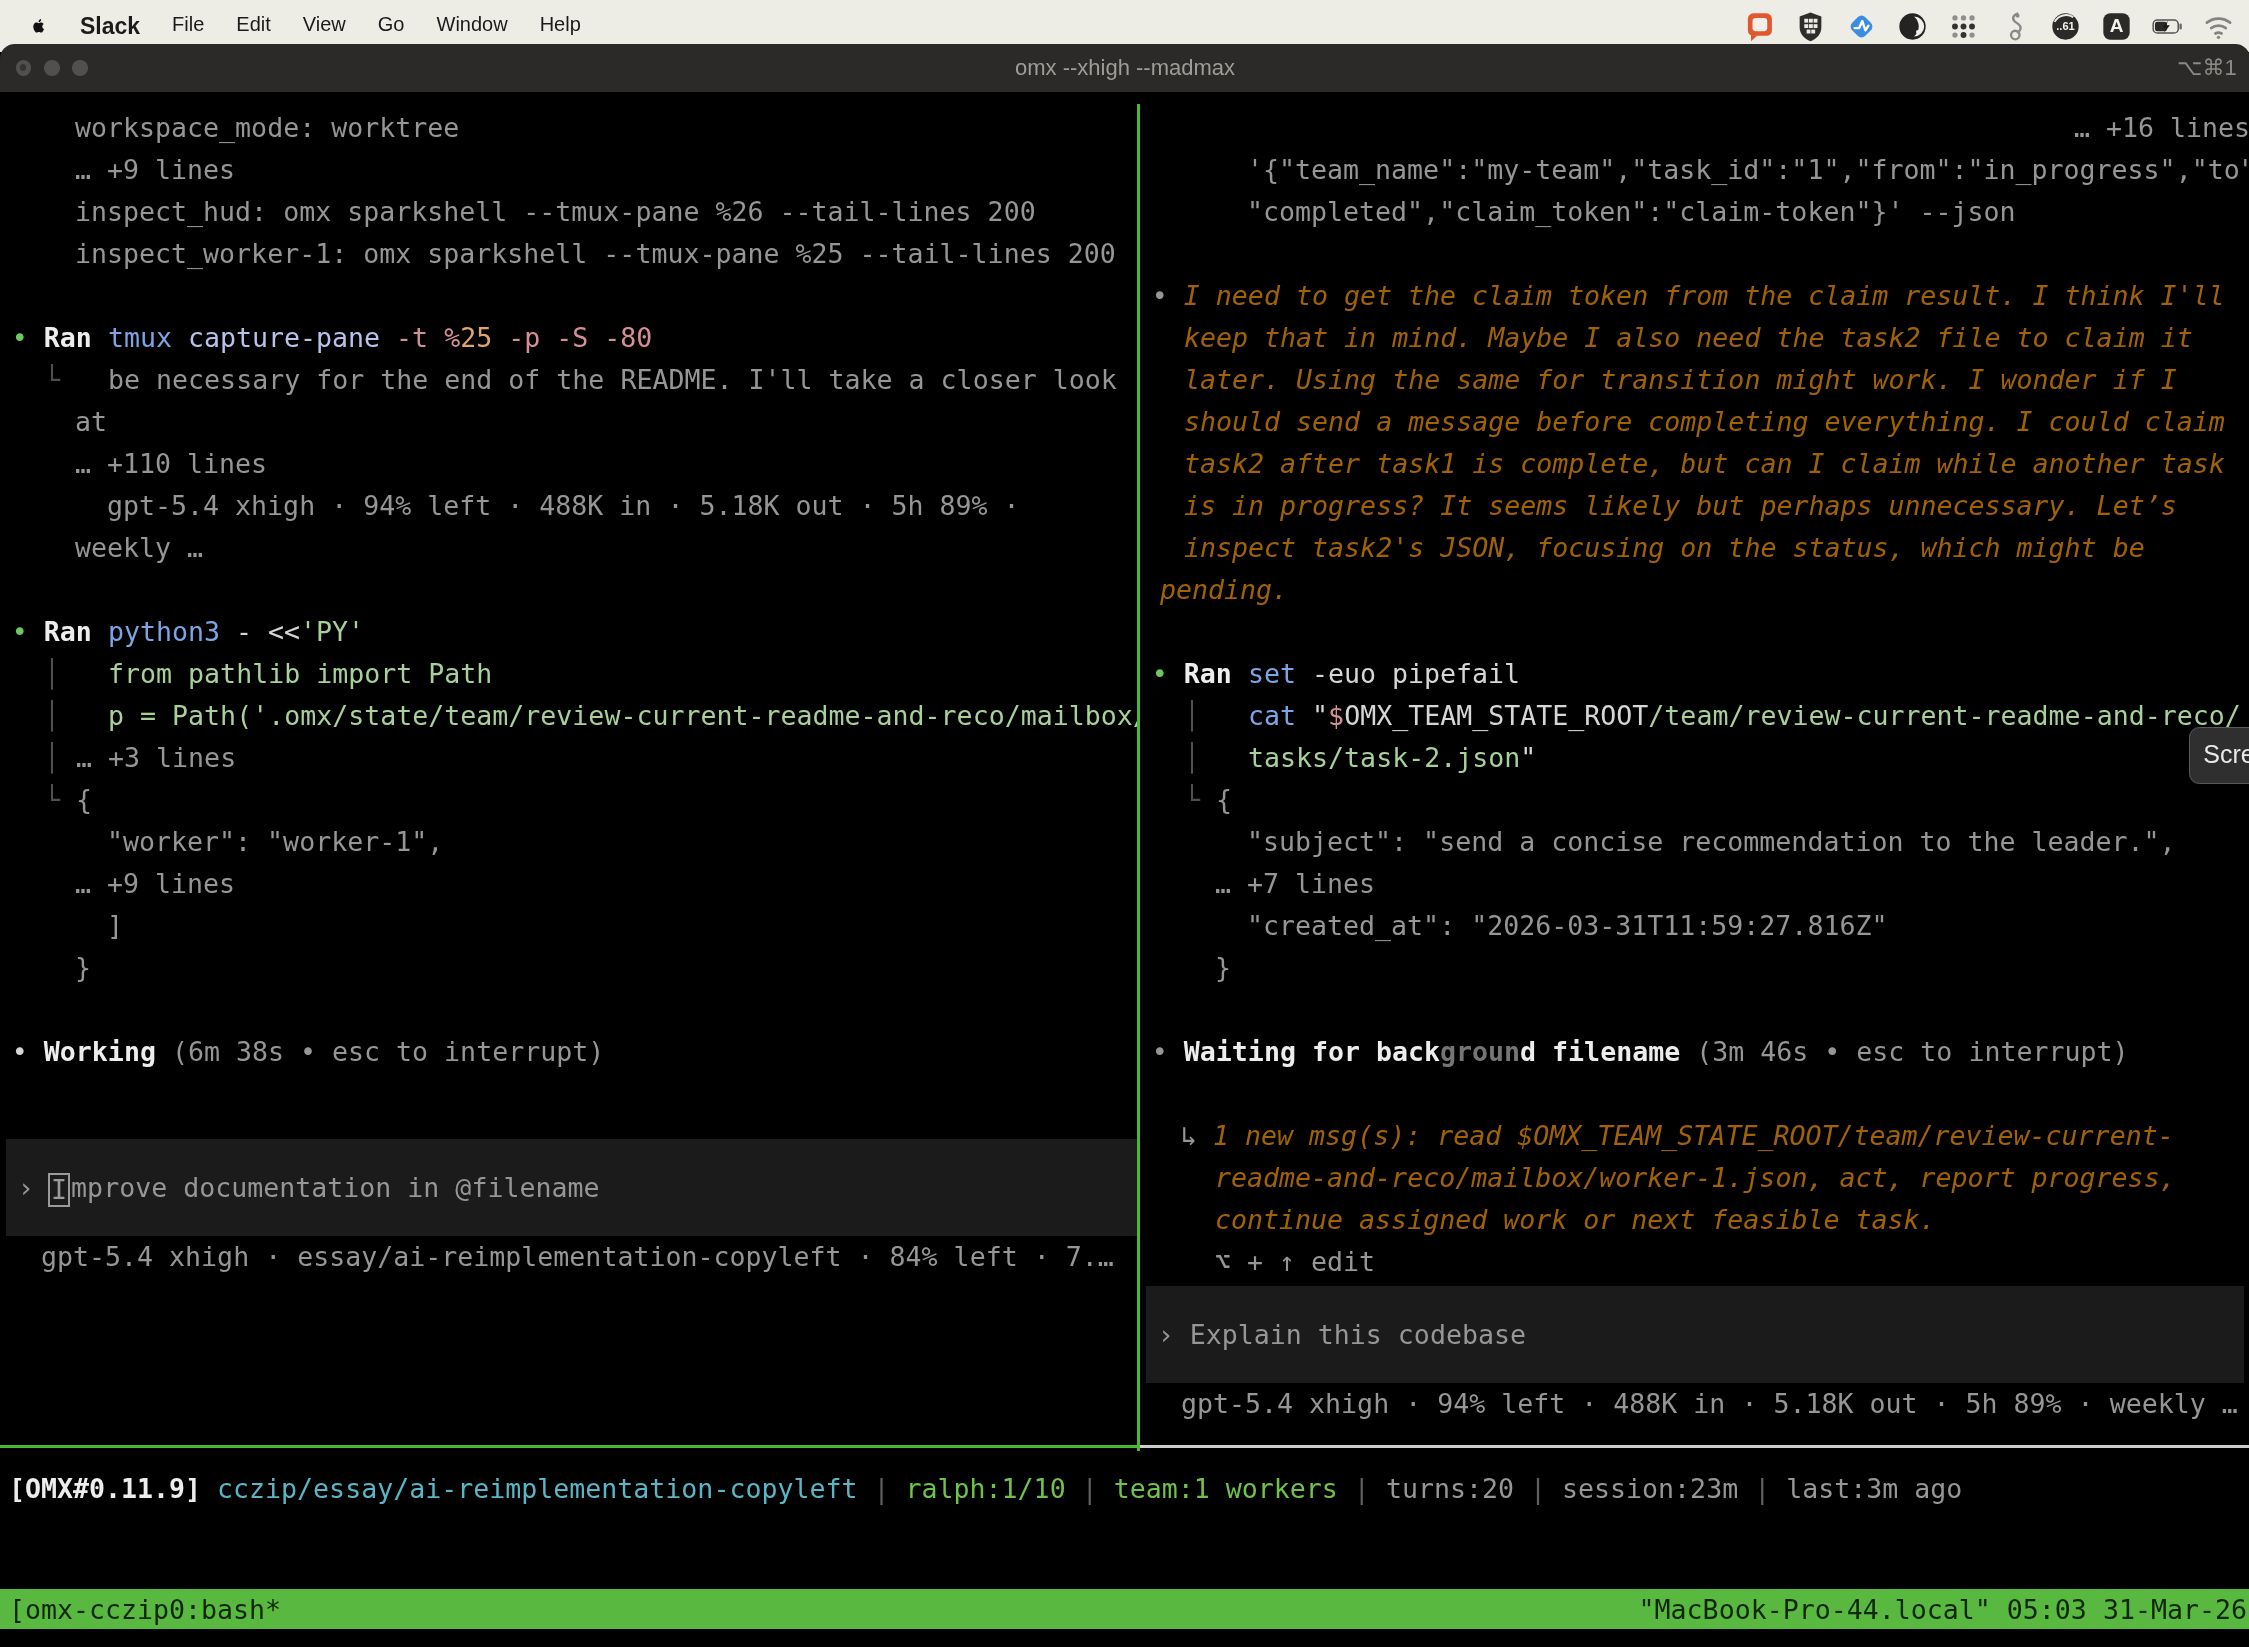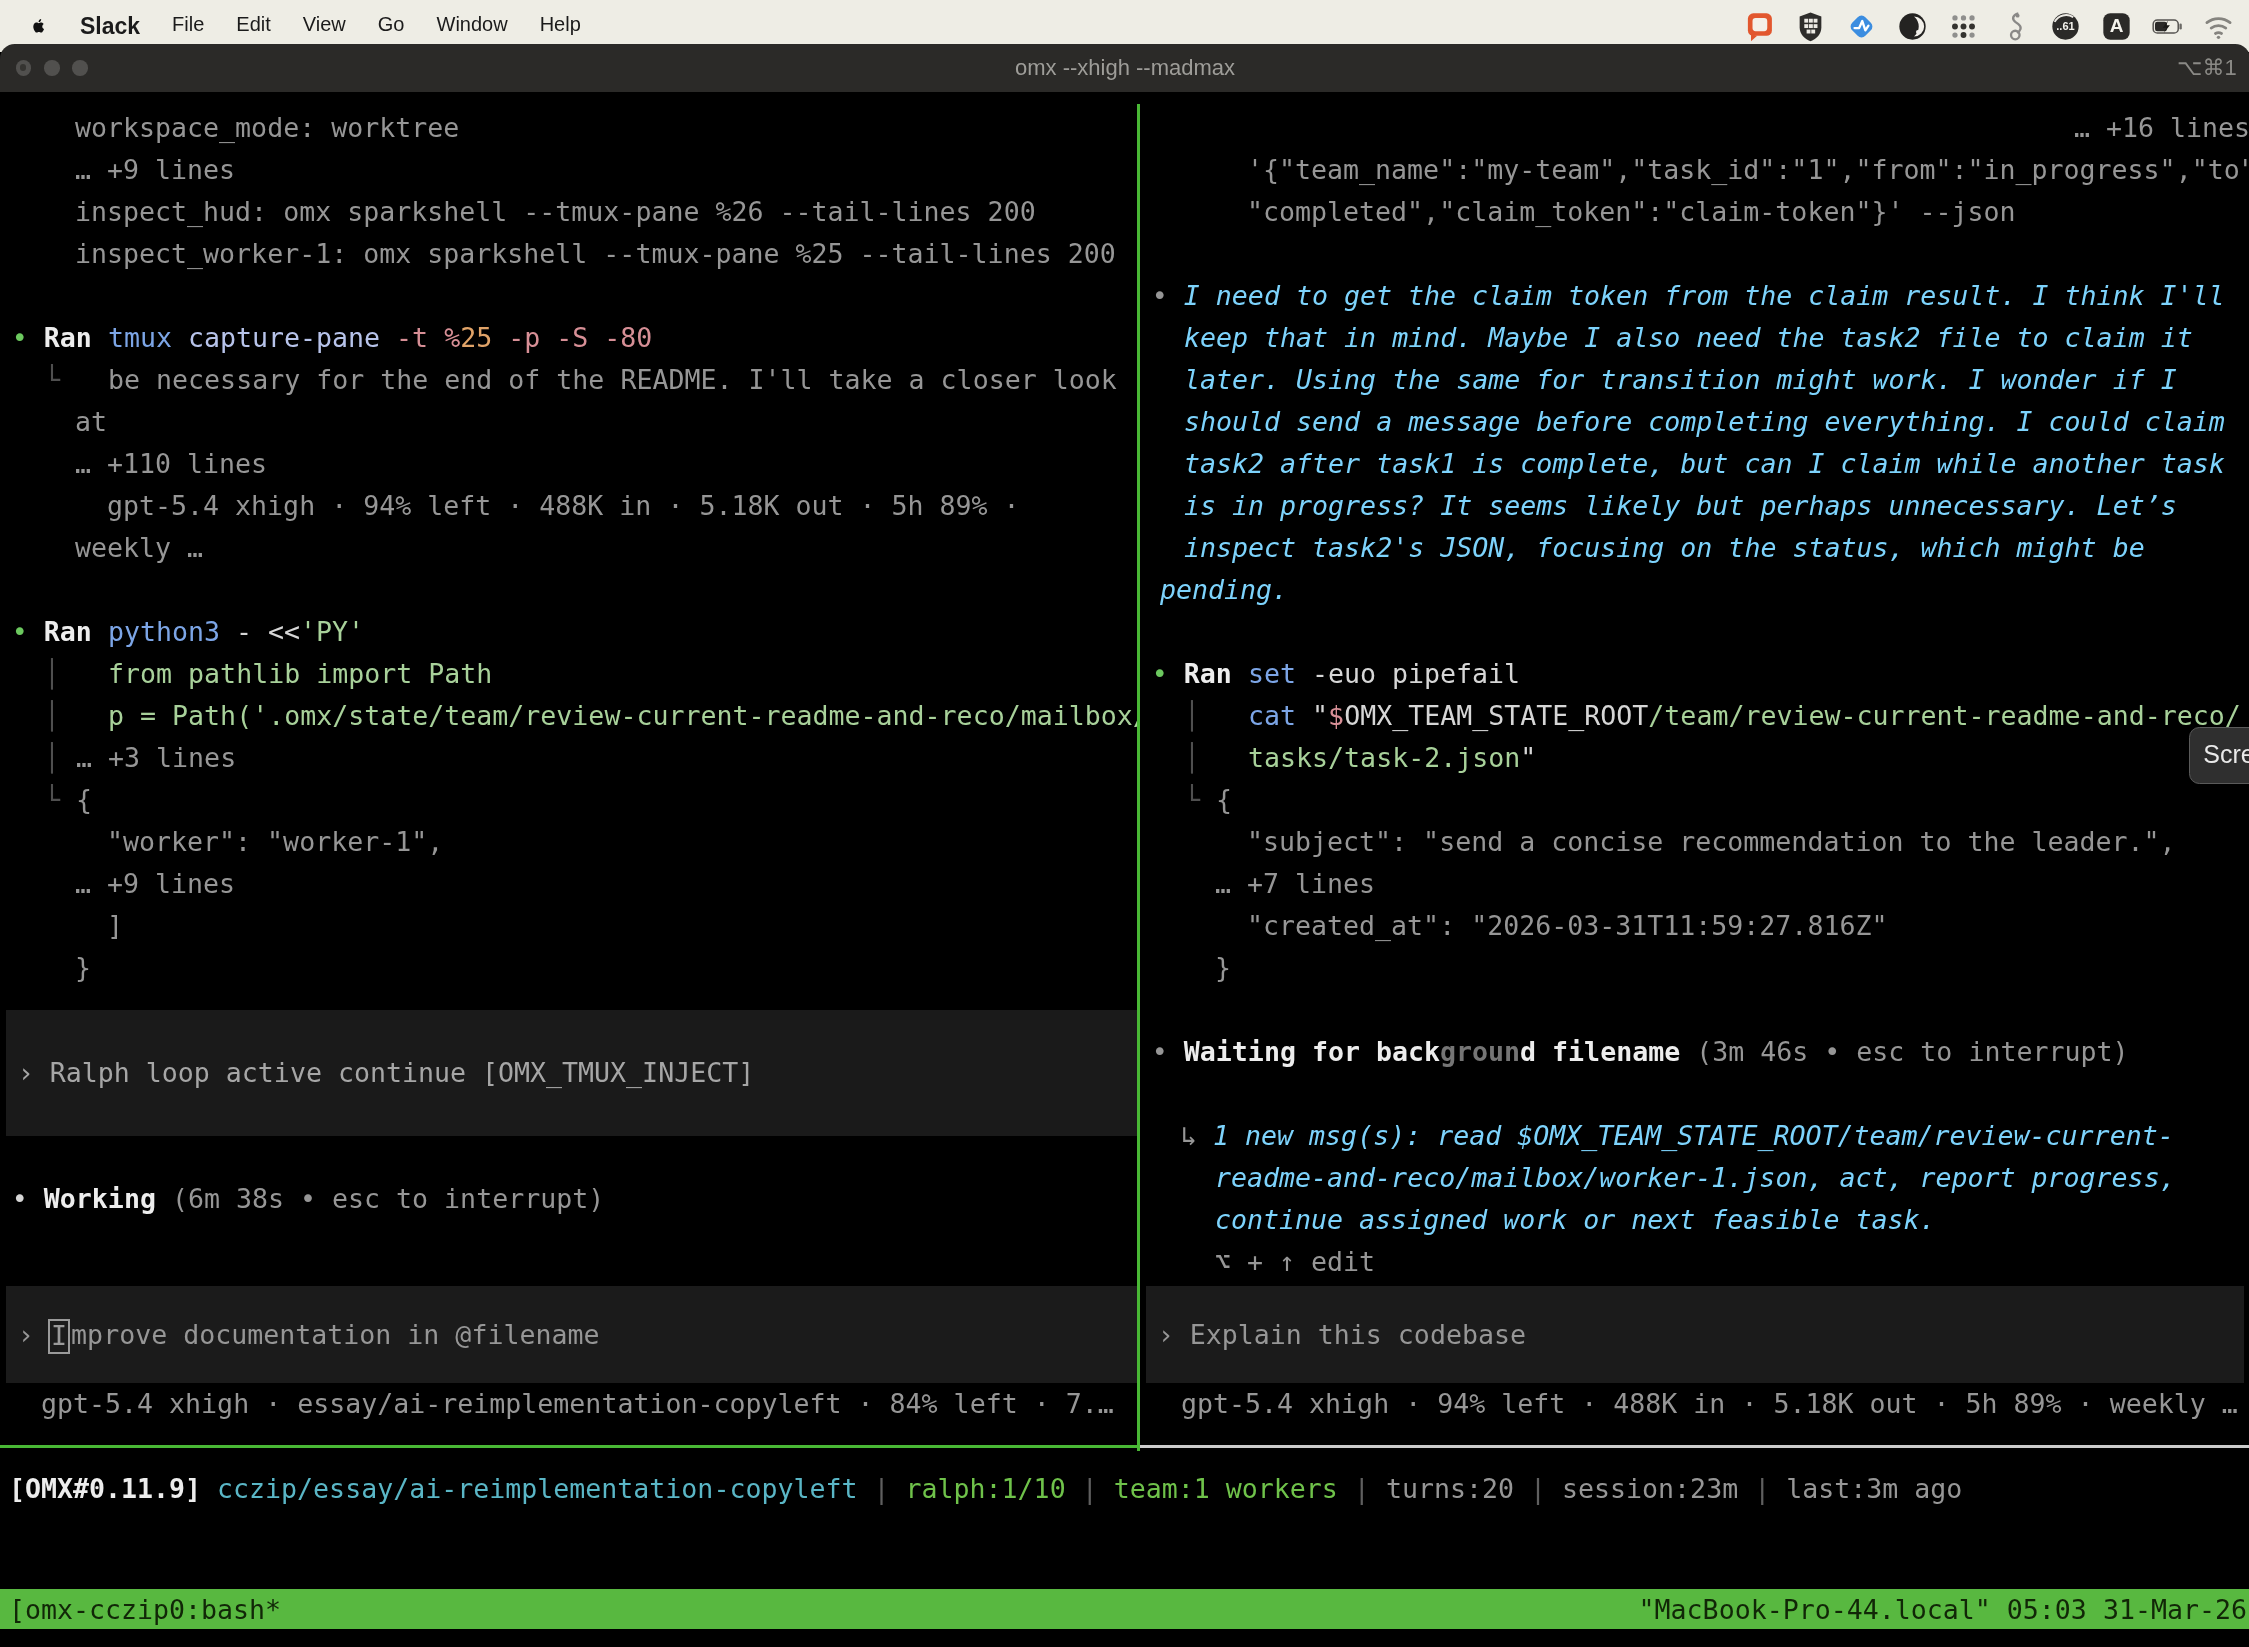--- a/index.html
+++ b/index.html
@@ -36,21 +36,21 @@
   .banner .line{height:126px;line-height:126px}
   .mid{margin-top:42px}
   .inputbox{background:#1b1b1b;height:97px;margin-left:5.9px}
   .left .inputbox{margin-top:66px}
   .right .inputbox{margin-top:3px;margin-right:5.9px}
   .inputbox .line{height:97px;line-height:97px}
 
   
   .c-g{color:#969696}
   .c-g2{color:#a6a6a6}
-  .c-i{color:#7dd3fc;font-style:italic}
+  .c-i{color:#a16207;font-style:italic}
   .c-w{color:#ededed;font-weight:bold}
   .c-wd{color:#757575;font-weight:bold}
   .c-wn{color:#d6d6d6}
   .c-gb{color:#6cc95f}
   .c-pg{color:#a8d19a}
   .c-b{color:#7ca5e6}
   .c-lv{color:#b7c3ea}
   .c-rs{color:#d78f96}
   .c-or{color:#e0a368}
   .c-cy{color:#5ab6c6}
@@ -212,23 +212,20 @@
         <div class="line" data-name="terminal-line" style="padding-left: 11.8px;"><span class="c-gb">• </span><span class="c-w">Ran</span><span class="c-g"> </span><span class="c-b">python3</span><span class="c-wn"> - &lt;&lt;</span><span class="c-pg">'PY'</span></div>
         <div class="line" data-name="terminal-line" style="padding-left: 44px;"><span class="c-gut">│   </span><span class="c-pg">from pathlib import Path</span></div>
         <div class="line" data-name="terminal-line" style="padding-left: 44px;"><span class="c-gut">│   </span><span class="c-pg">p = Path('.omx/state/team/review-current-readme-and-reco/mailbox/</span></div>
         <div class="line" data-name="terminal-line" style="padding-left: 44px;"><span class="c-gut">│ </span><span class="c-g">… +3 lines</span></div>
         <div class="line" data-name="terminal-line" style="padding-left: 44px;"><span class="c-gut">└ </span><span class="c-g">{</span></div>
         <div class="line" data-name="terminal-line" style="padding-left: 107px;"><span class="c-g">"worker": "worker-1",</span></div>
         <div class="line" data-name="terminal-line" style="padding-left: 75px;"><span class="c-g">… +9 lines</span></div>
         <div class="line" data-name="terminal-line" style="padding-left: 107px;"><span class="c-g">]</span></div>
         <div class="line" data-name="terminal-line" style="padding-left: 75px;"><span class="c-g">}</span></div>
       </div>
-    <div class="banner" data-name="ralph-loop-banner">
-      <div class="line" data-name="ralph-loop-banner-text" style="padding-left: 11.8px;"><span class="c-g2">› </span><span class="c-g2">Ralph loop active continue [OMX_TMUX_INJECT]</span></div>
-    </div>
     <div class="mid" data-name="left-pane-working-status">
         <div class="line" data-name="terminal-line" style="padding-left: 11.8px;"><span class="c-wn">• </span><span class="c-w">Working</span><span class="c-g"> </span><span class="c-g">(6m 38s • esc to interrupt)</span></div>
       </div>
     <div class="inputbox" data-name="left-input-box">
       <div class="line" data-name="left-input-text" style="padding-left: 11.8px;"><span class="c-g">› </span><span class="c-cur">I</span><span class="c-g">mprove documentation in @filename</span></div>
     </div>
     <div data-name="left-pane-status-line">
         <div class="line" data-name="terminal-line" style="padding-left: 41px;"><span class="c-g">gpt-5.4 xhigh · essay/ai-reimplementation-copyleft · 84% left · 7.…</span></div>
       </div>
   </div>

